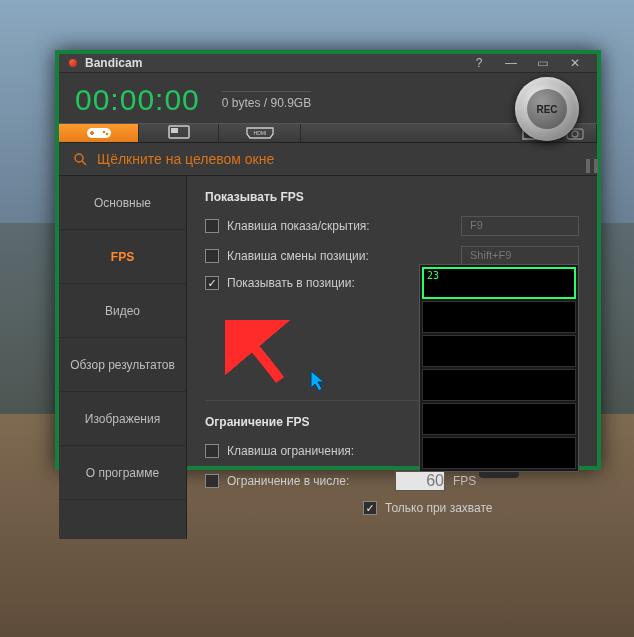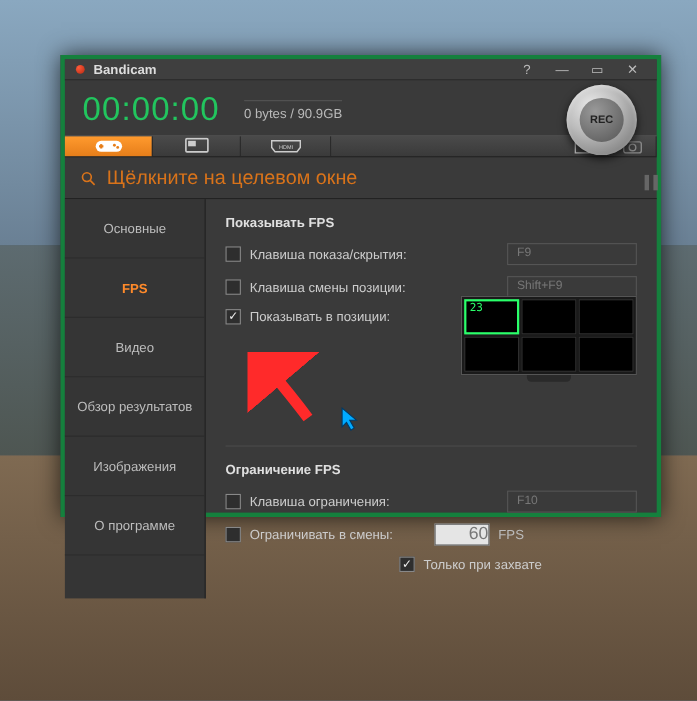--- a/index.html
+++ b/index.html
@@ -90,21 +90,21 @@
   color:#fff;
 }
 .modetab.wide { width: 82px; }
 .modetab.spacer { flex:1; border-right:none; cursor:default; }
 .modetab.small { width: 44px; }
 
 .targetbar {
   display:flex; align-items:center;
   padding: 8px 14px;
   border-bottom: 1px solid #222;
-  color:#d9731a; font-size:18px;
+  color:#d9731a; font-size:14px;
 }
 .targetbar .search-icon { width:14px; height:14px; margin-right:10px; }
 
 .content { flex:1; display:flex; }
 .sidebar {
   width: 128px;
   background:#353535;
   border-right:1px solid #222;
 }
 .sideitem {
@@ -127,21 +127,21 @@
 .hkbox {
   width: 118px; height:20px;
   border:1px solid #555; background:#3a3a3a;
   color:#777; font-size:11px; padding:2px 8px;
 }
 .monitors {
   position:absolute; right:18px; top:88px;
   width: 160px;
 }
 .mon-grid {
-  display:grid; grid-template-columns:1fr 1fr 1fr; grid-template-rows:1fr 1fr;
+  display:grid; grid-template-columns:1fr; grid-template-rows:1fr 1fr;
   gap:2px; background:#1a1a1a; padding:2px;
   border:1px solid #555;
 }
 .mon-cell { background:#000; height:32px; border:1px solid #333; position:relative; }
 .mon-cell.sel { outline:2px solid #2aff6a; outline-offset:-2px; }
 .mon-cell .fpsnum { position:absolute; top:2px; left:4px; color:#2aff6a; font-size:10px; font-family:monospace; }
 .mon-stand { height:10px; display:flex; justify-content:center; }
 .mon-stand div { width:40px; height:6px; background:#2a2a2a; border-radius:0 0 4px 4px; }
 hr.sep { border:none; border-top:1px solid #4a4a4a; margin:18px 0 14px; }
 .numbox {
@@ -300,21 +300,21 @@
       <div class="section-title">Ограничение FPS</div>
 
       <div class="row">
         <div class="cb"></div>
         <div class="lbl">Клавиша ограничения:</div>
         <div class="hkbox">F10</div>
       </div>
 
       <div class="row">
         <div class="cb"></div>
-        <div class="lbl" style="flex:0 0 168px">Ограничивать в смены:</div>
+        <div class="lbl" style="flex:0 0 168px">Ограничение в числе:</div>
         <input class="numbox" value="60" style="">
         <span class="fps-suffix">FPS</span>
       </div>
 
       <div class="row sub" style="margin-left:158px">
         <div class="cb checked"></div>
         <div class="lbl">Только при захвате</div>
       </div>
 
     </div>

